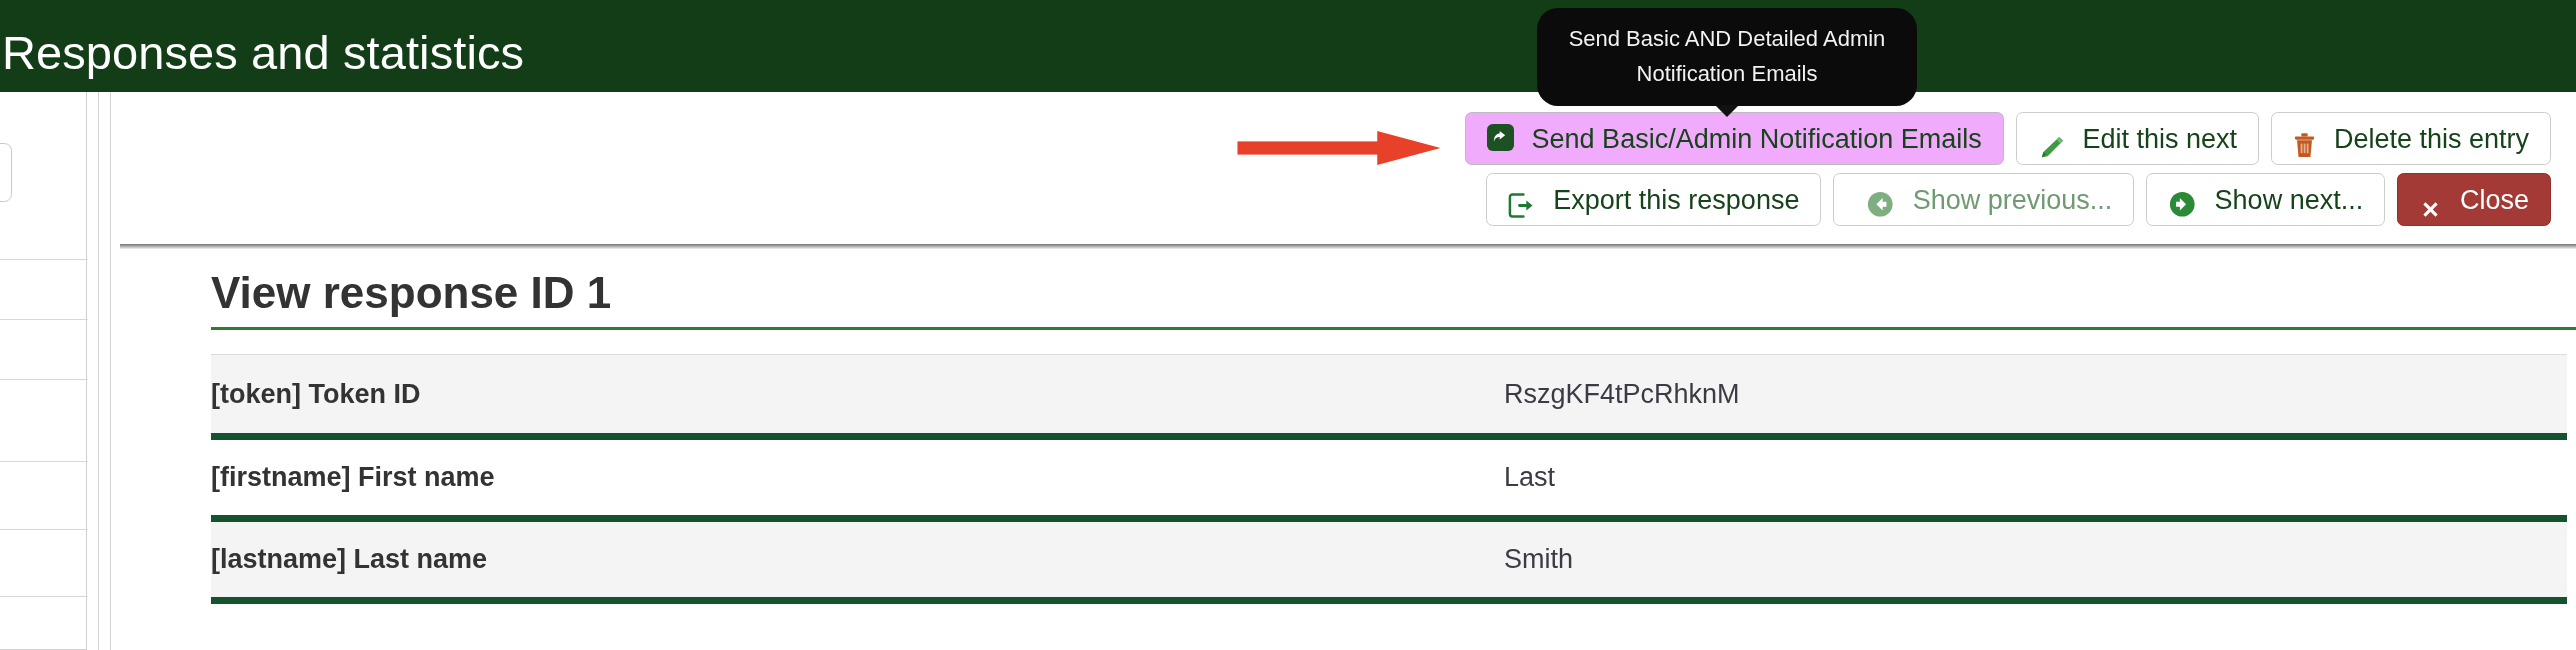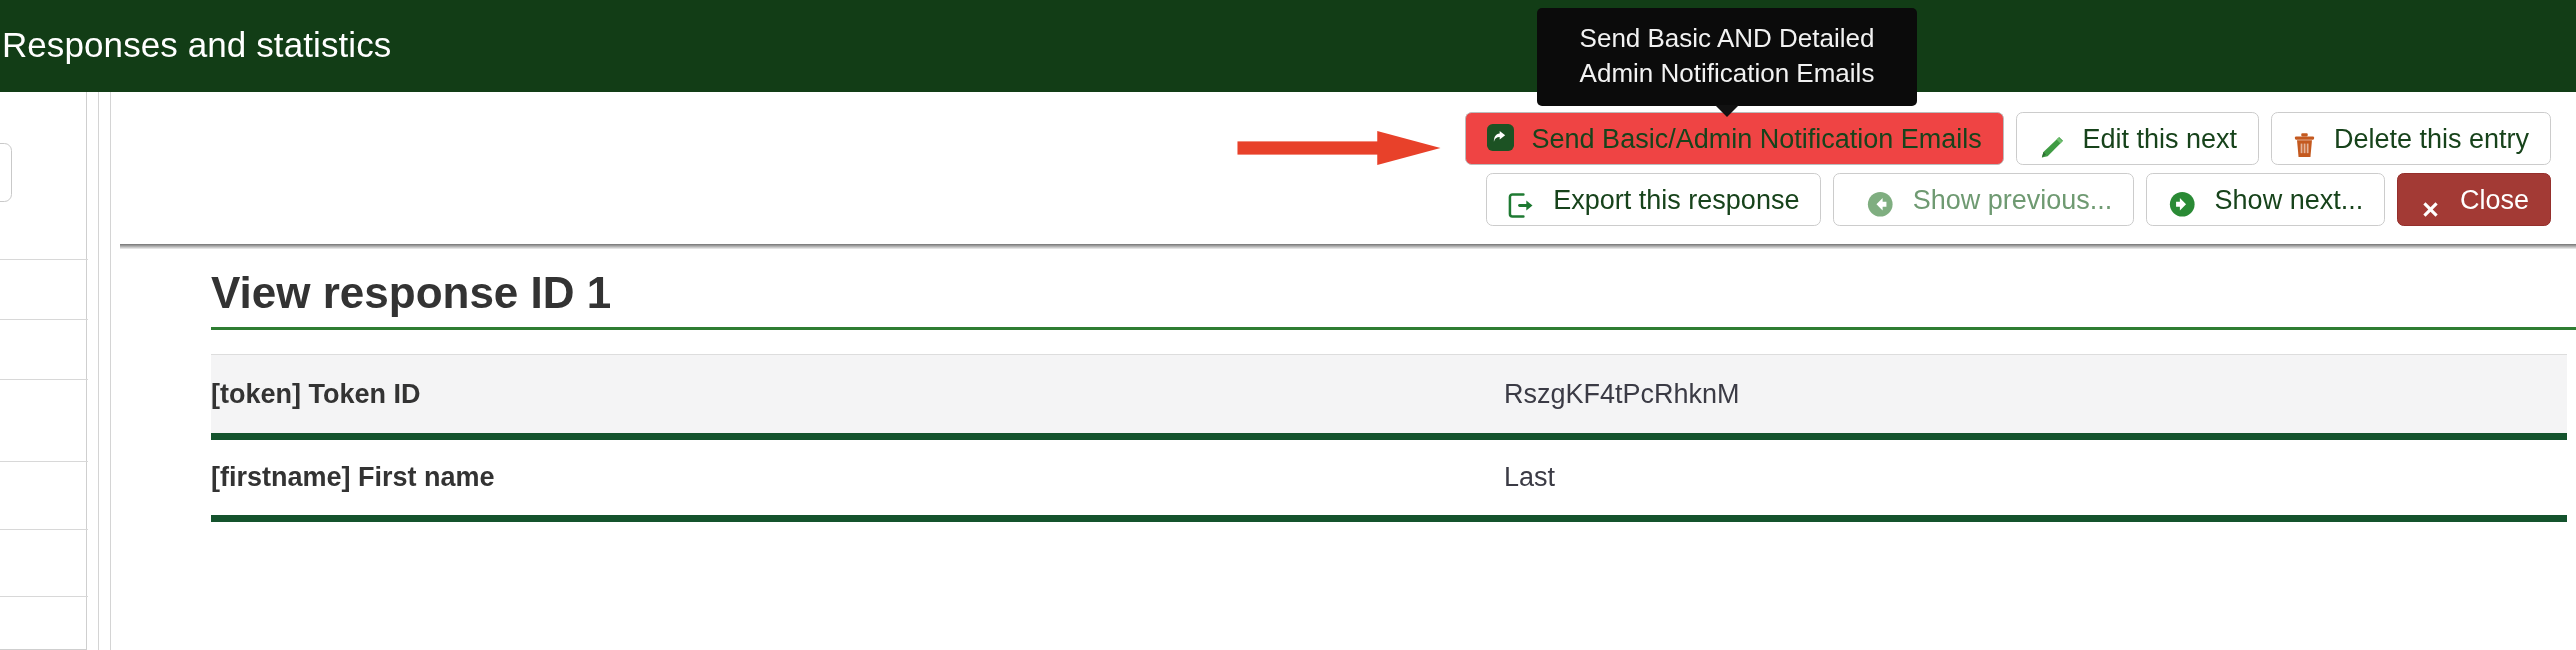--- a/index.html
+++ b/index.html
@@ -28,21 +28,21 @@
     left: 0; top: 0;
     width: 2576px;
     height: 92px;
     background: #123d16;
     z-index: 5;
   }
   .topbar-title {
     position: absolute;
     left: 0px;
     top: 25px;
-    font-size: 35px;
+    font-size: 47px;
     color: #ffffff;
     letter-spacing: 0.1px;
     white-space: nowrap;
   }
 
   
   .bg-left-panel {
     position: absolute;
     left: -57px;
     top: 92px;
@@ -123,21 +123,21 @@
     border-radius: 6.7px;
     background: #ffffff;
     color: #17431b;
     font-size: 27px;
     line-height: 51px;
     white-space: nowrap;
     margin-left: 7.6px;
     cursor: pointer;
   }
   .btn.hovered {
-    background: #ef4444;
+    background: #f0abfc;
     border-color: #bcbcbc;
   }
   .btn.disabled {
     color: #6f9a72;
     cursor: default;
     padding-left: 32px;
   }
   .btn.danger {
     background: #a33a35;
     border-color: #952f2c;
@@ -170,22 +170,22 @@
   
   .tooltip {
     position: absolute;
     left: 1537px;
     top: 7.6px;
     width: 380px;
     padding: 13.3px 9.5px 15px 9.5px;
     box-sizing: border-box;
     background: #0b0b0b;
     color: #f2f2f2;
-    border-radius: 5px;
-    font-size: 26px;
+    border-radius: 21px;
+    font-size: 22px;
     line-height: 35px;
     text-align: center;
     z-index: 9;
   }
   .tooltip-arrow {
     position: absolute;
     left: 50%;
     margin-left: -12.4px;
     bottom: -11.4px;
     width: 0; height: 0;
@@ -397,20 +397,24 @@
       <table class="resp-table">
         <tbody>
           <tr class="odd">
             <td class="q">[token] Token ID</td>
             <td class="a">RszgKF4tPcRhknM</td>
           </tr>
           <tr class="even">
             <td class="q">[firstname] First name</td>
             <td class="a">Last</td>
           </tr>
+          <tr class="odd">
+            <td class="q">[lastname] Last name</td>
+            <td class="a">Smith</td>
+          </tr>
         </tbody>
       </table>
 
     </div>
   </div>
 
   <div class="arrow-annot">
     <svg width="204" height="34" viewBox="0 0 215 36">
       <rect x="0" y="11" width="155" height="14" fill="#e8412a"></rect>
       <path d="M148 0 L215 18 L148 36 Z" fill="#e8412a"></path>

